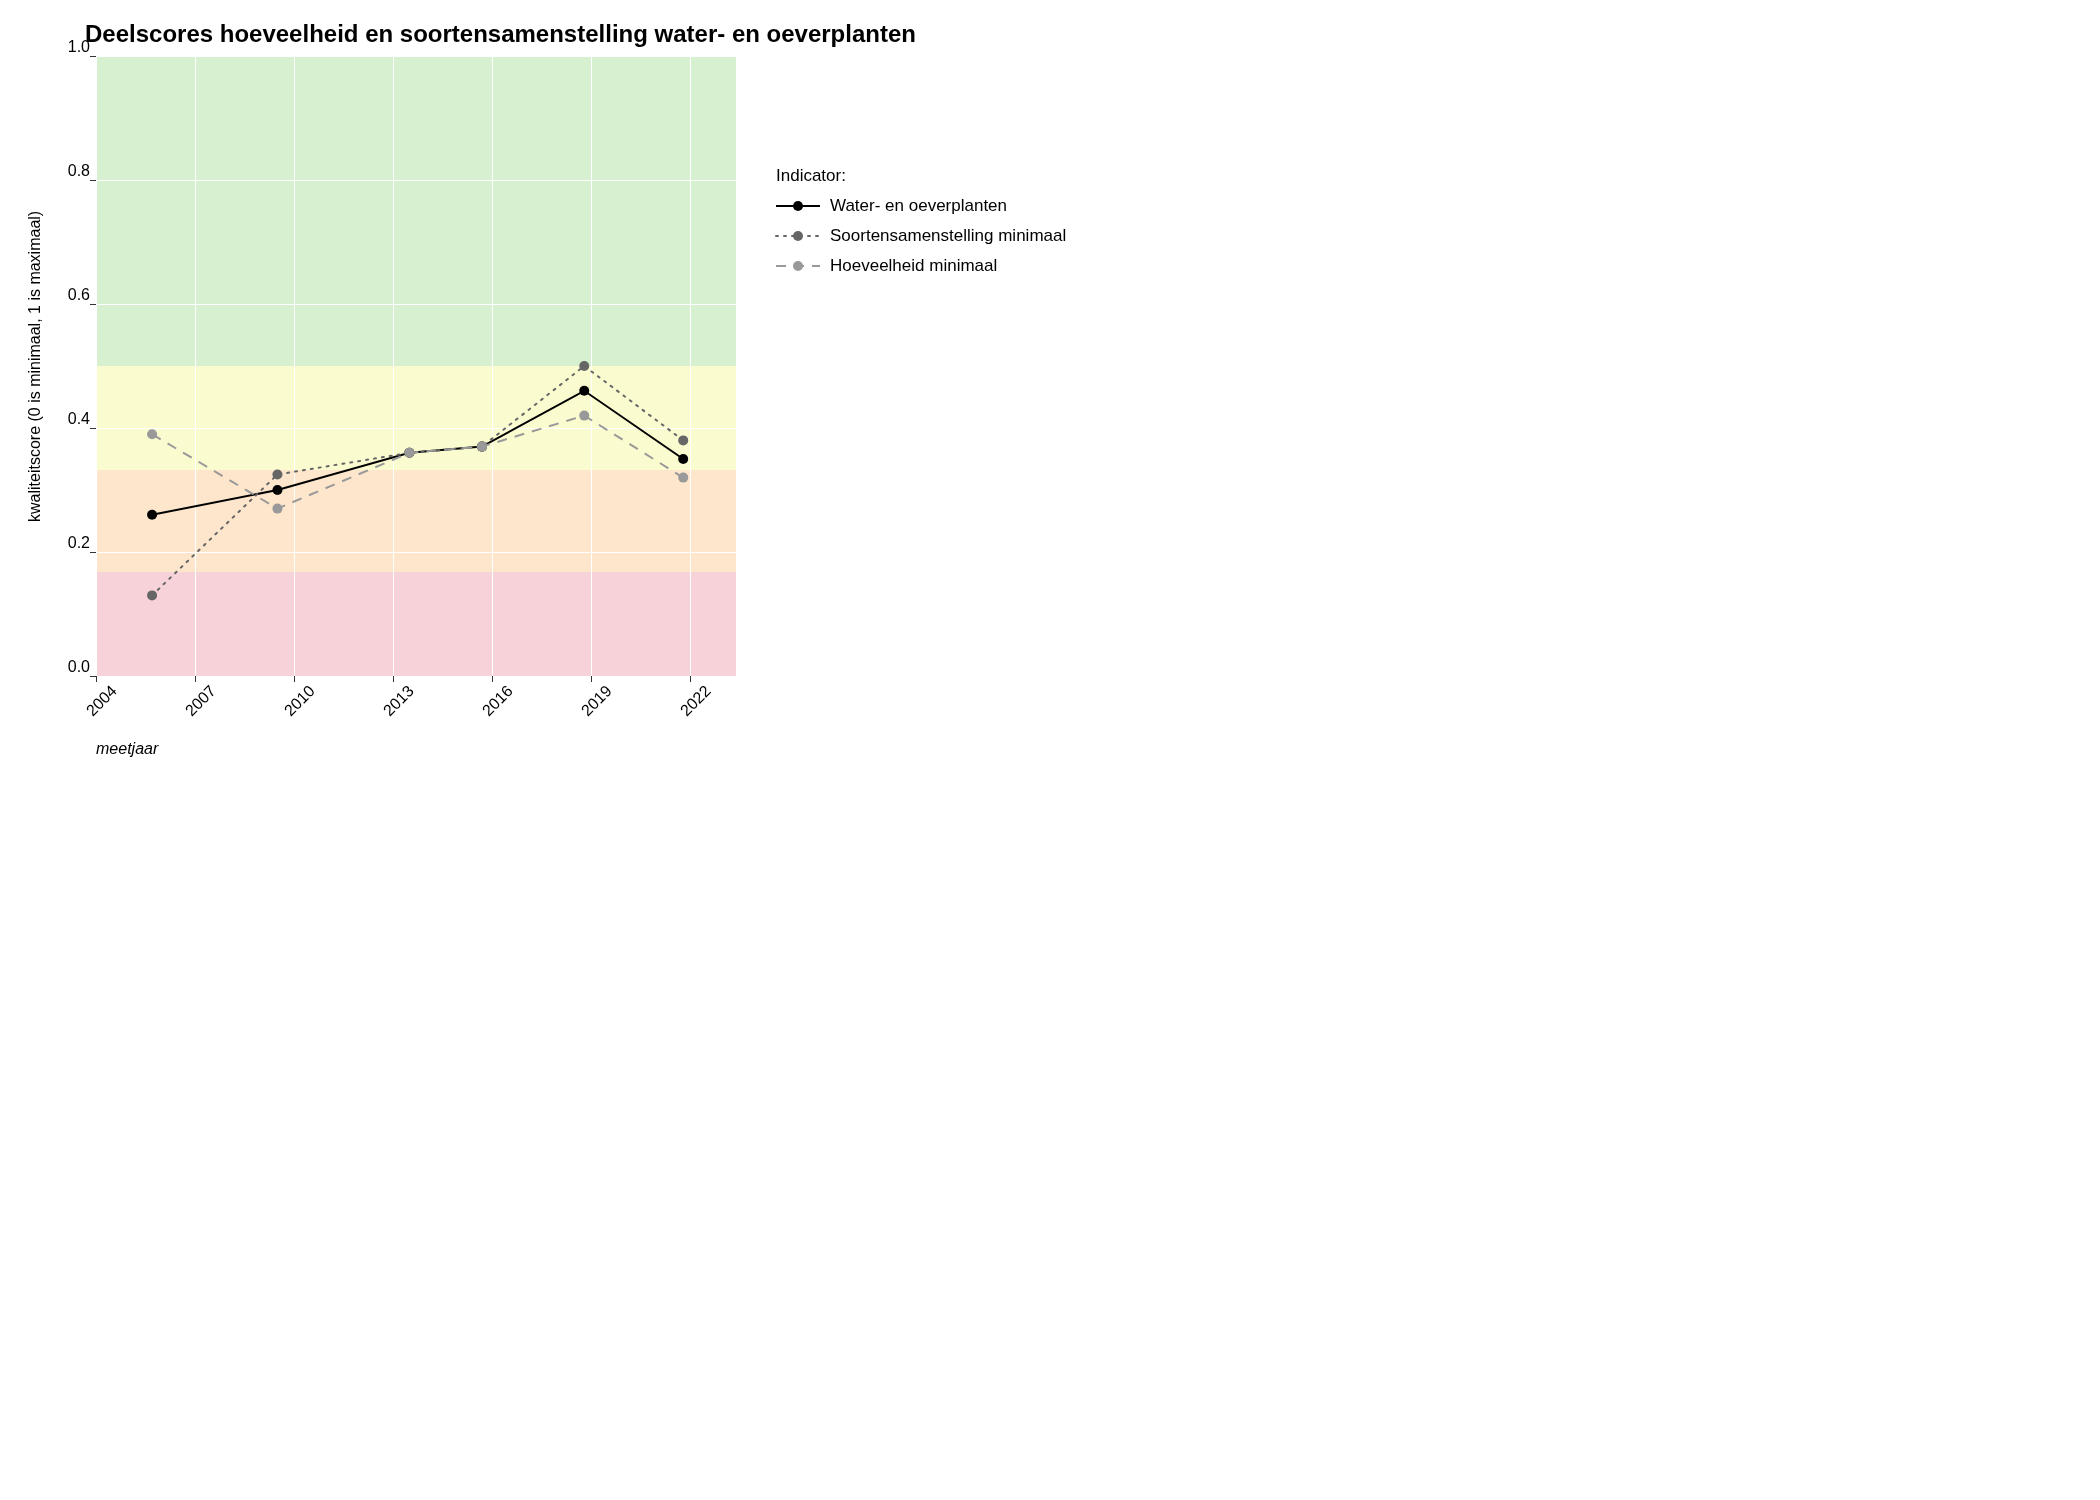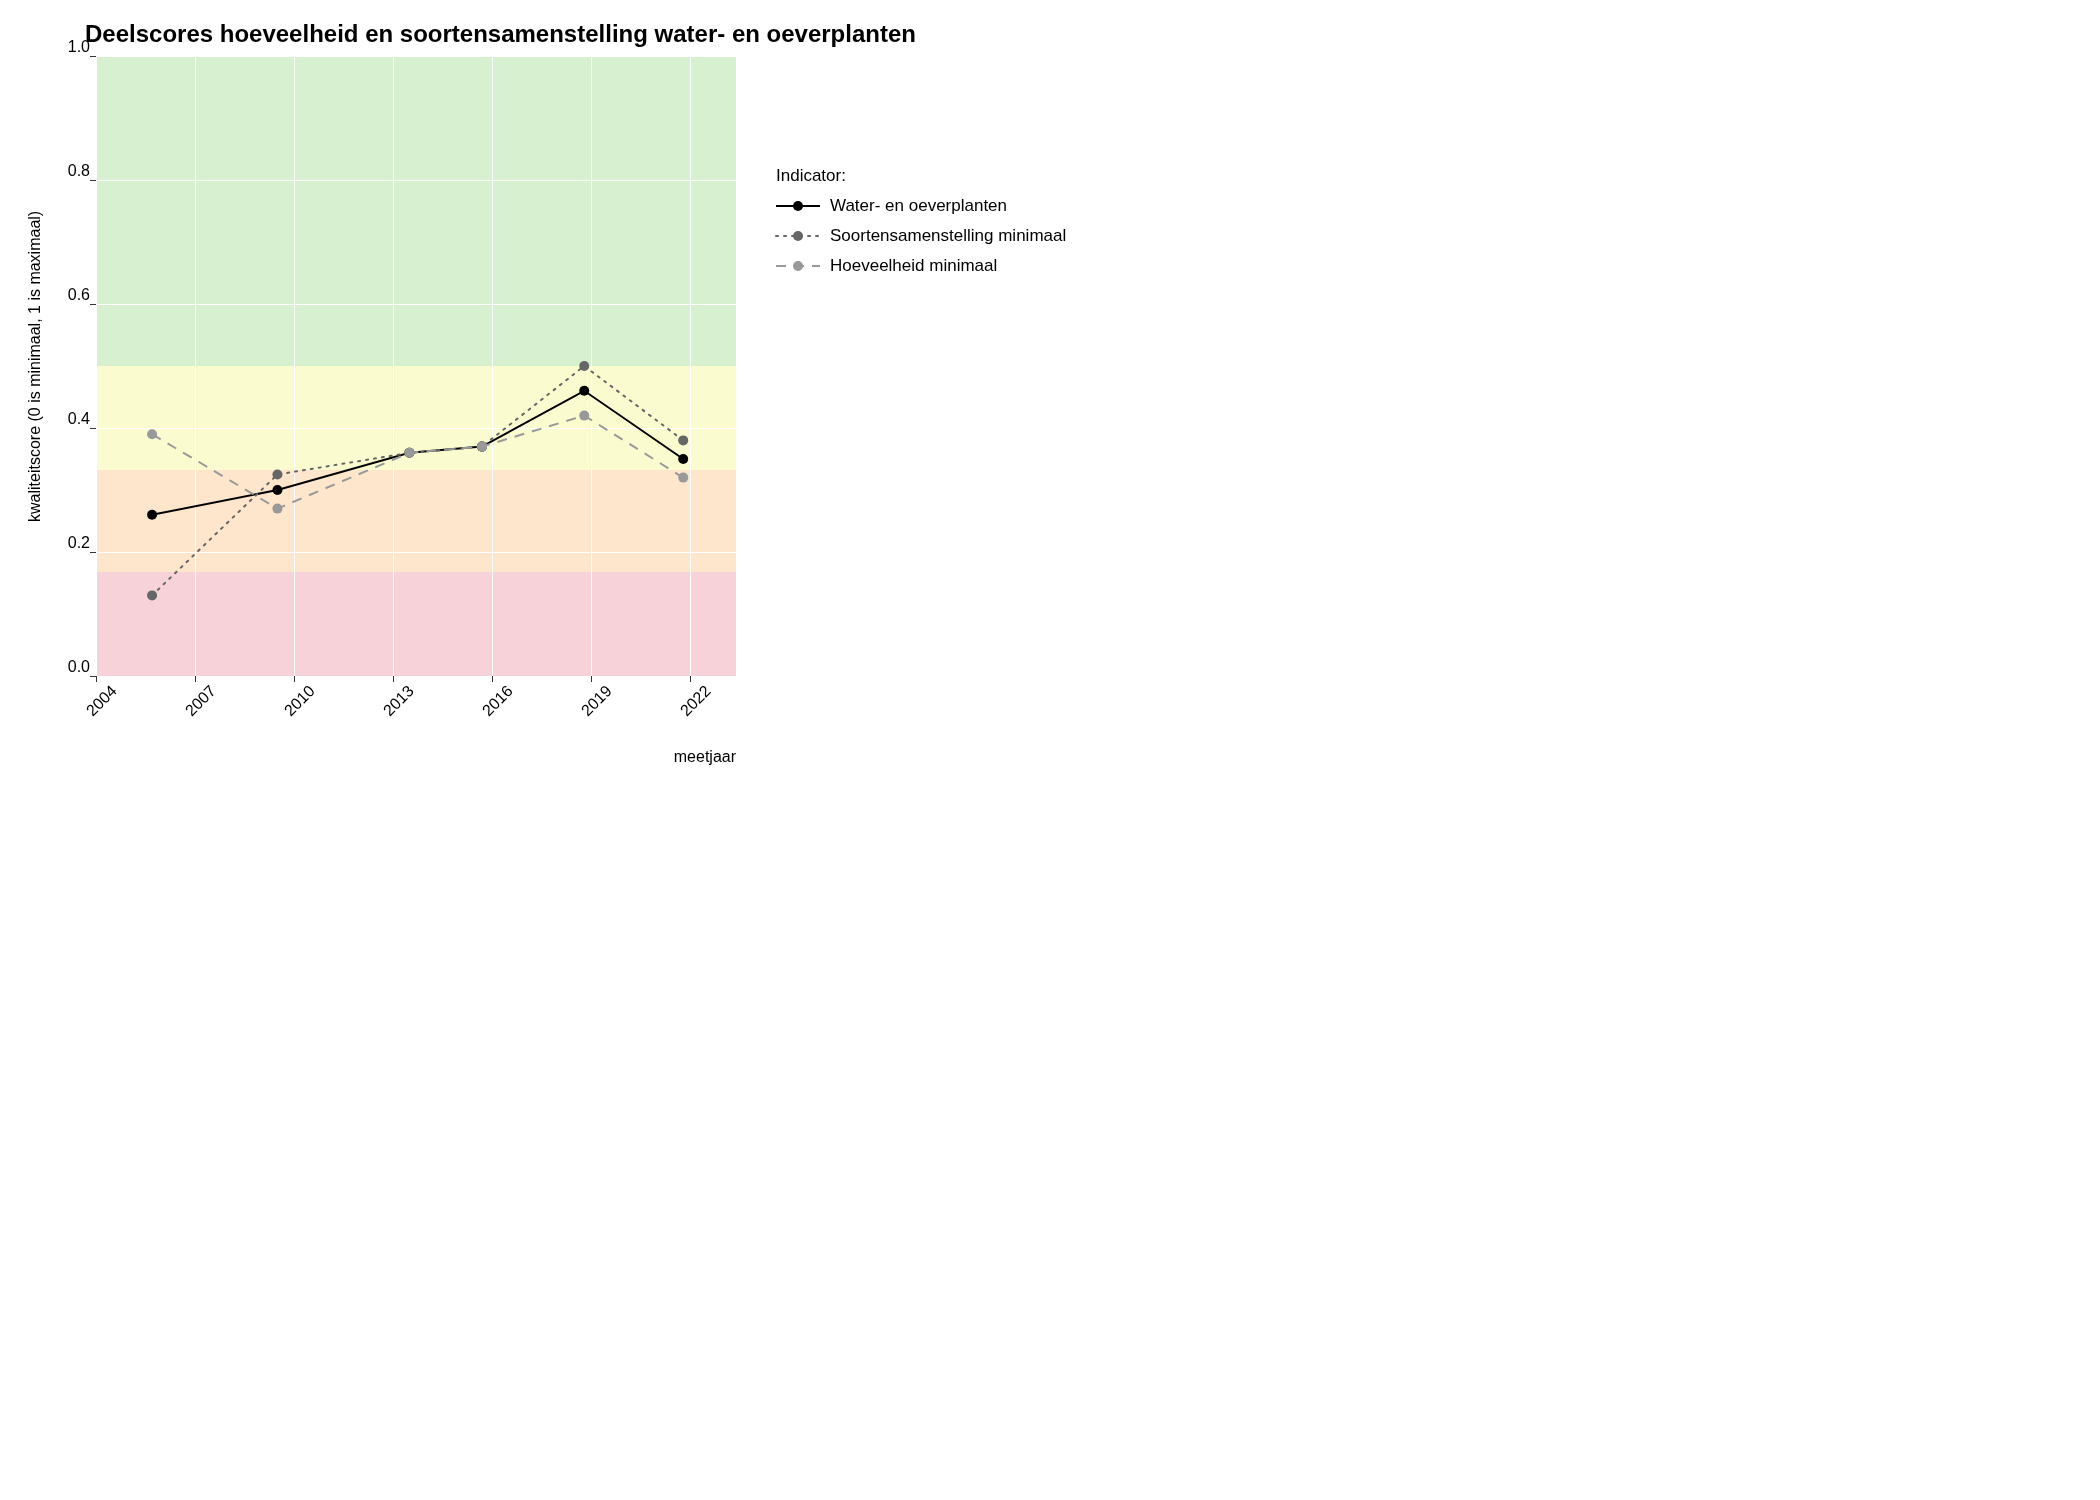--- a/index.html
+++ b/index.html
@@ -115,25 +115,26 @@
   .x-tick-label {
     position: absolute;
     top: 6px;
     font-size: 16px;
     transform: rotate(-45deg);
     transform-origin: top right;
     text-align: right;
     white-space: nowrap;
   }
   .x-axis-label {
-    text-align: right;
+    text-align: left;
     font-size: 16px;
     width: 640px;
     margin-left: 46px;
-    margin-top: 12px;
+    margin-top: 4px;
+    font-style: italic;
   }
   .legend {
     margin-left: 40px;
     padding-top: 110px;
     font-size: 17px;
   }
   .legend-block {
     margin-bottom: 40px;
   }
   .legend-title {

